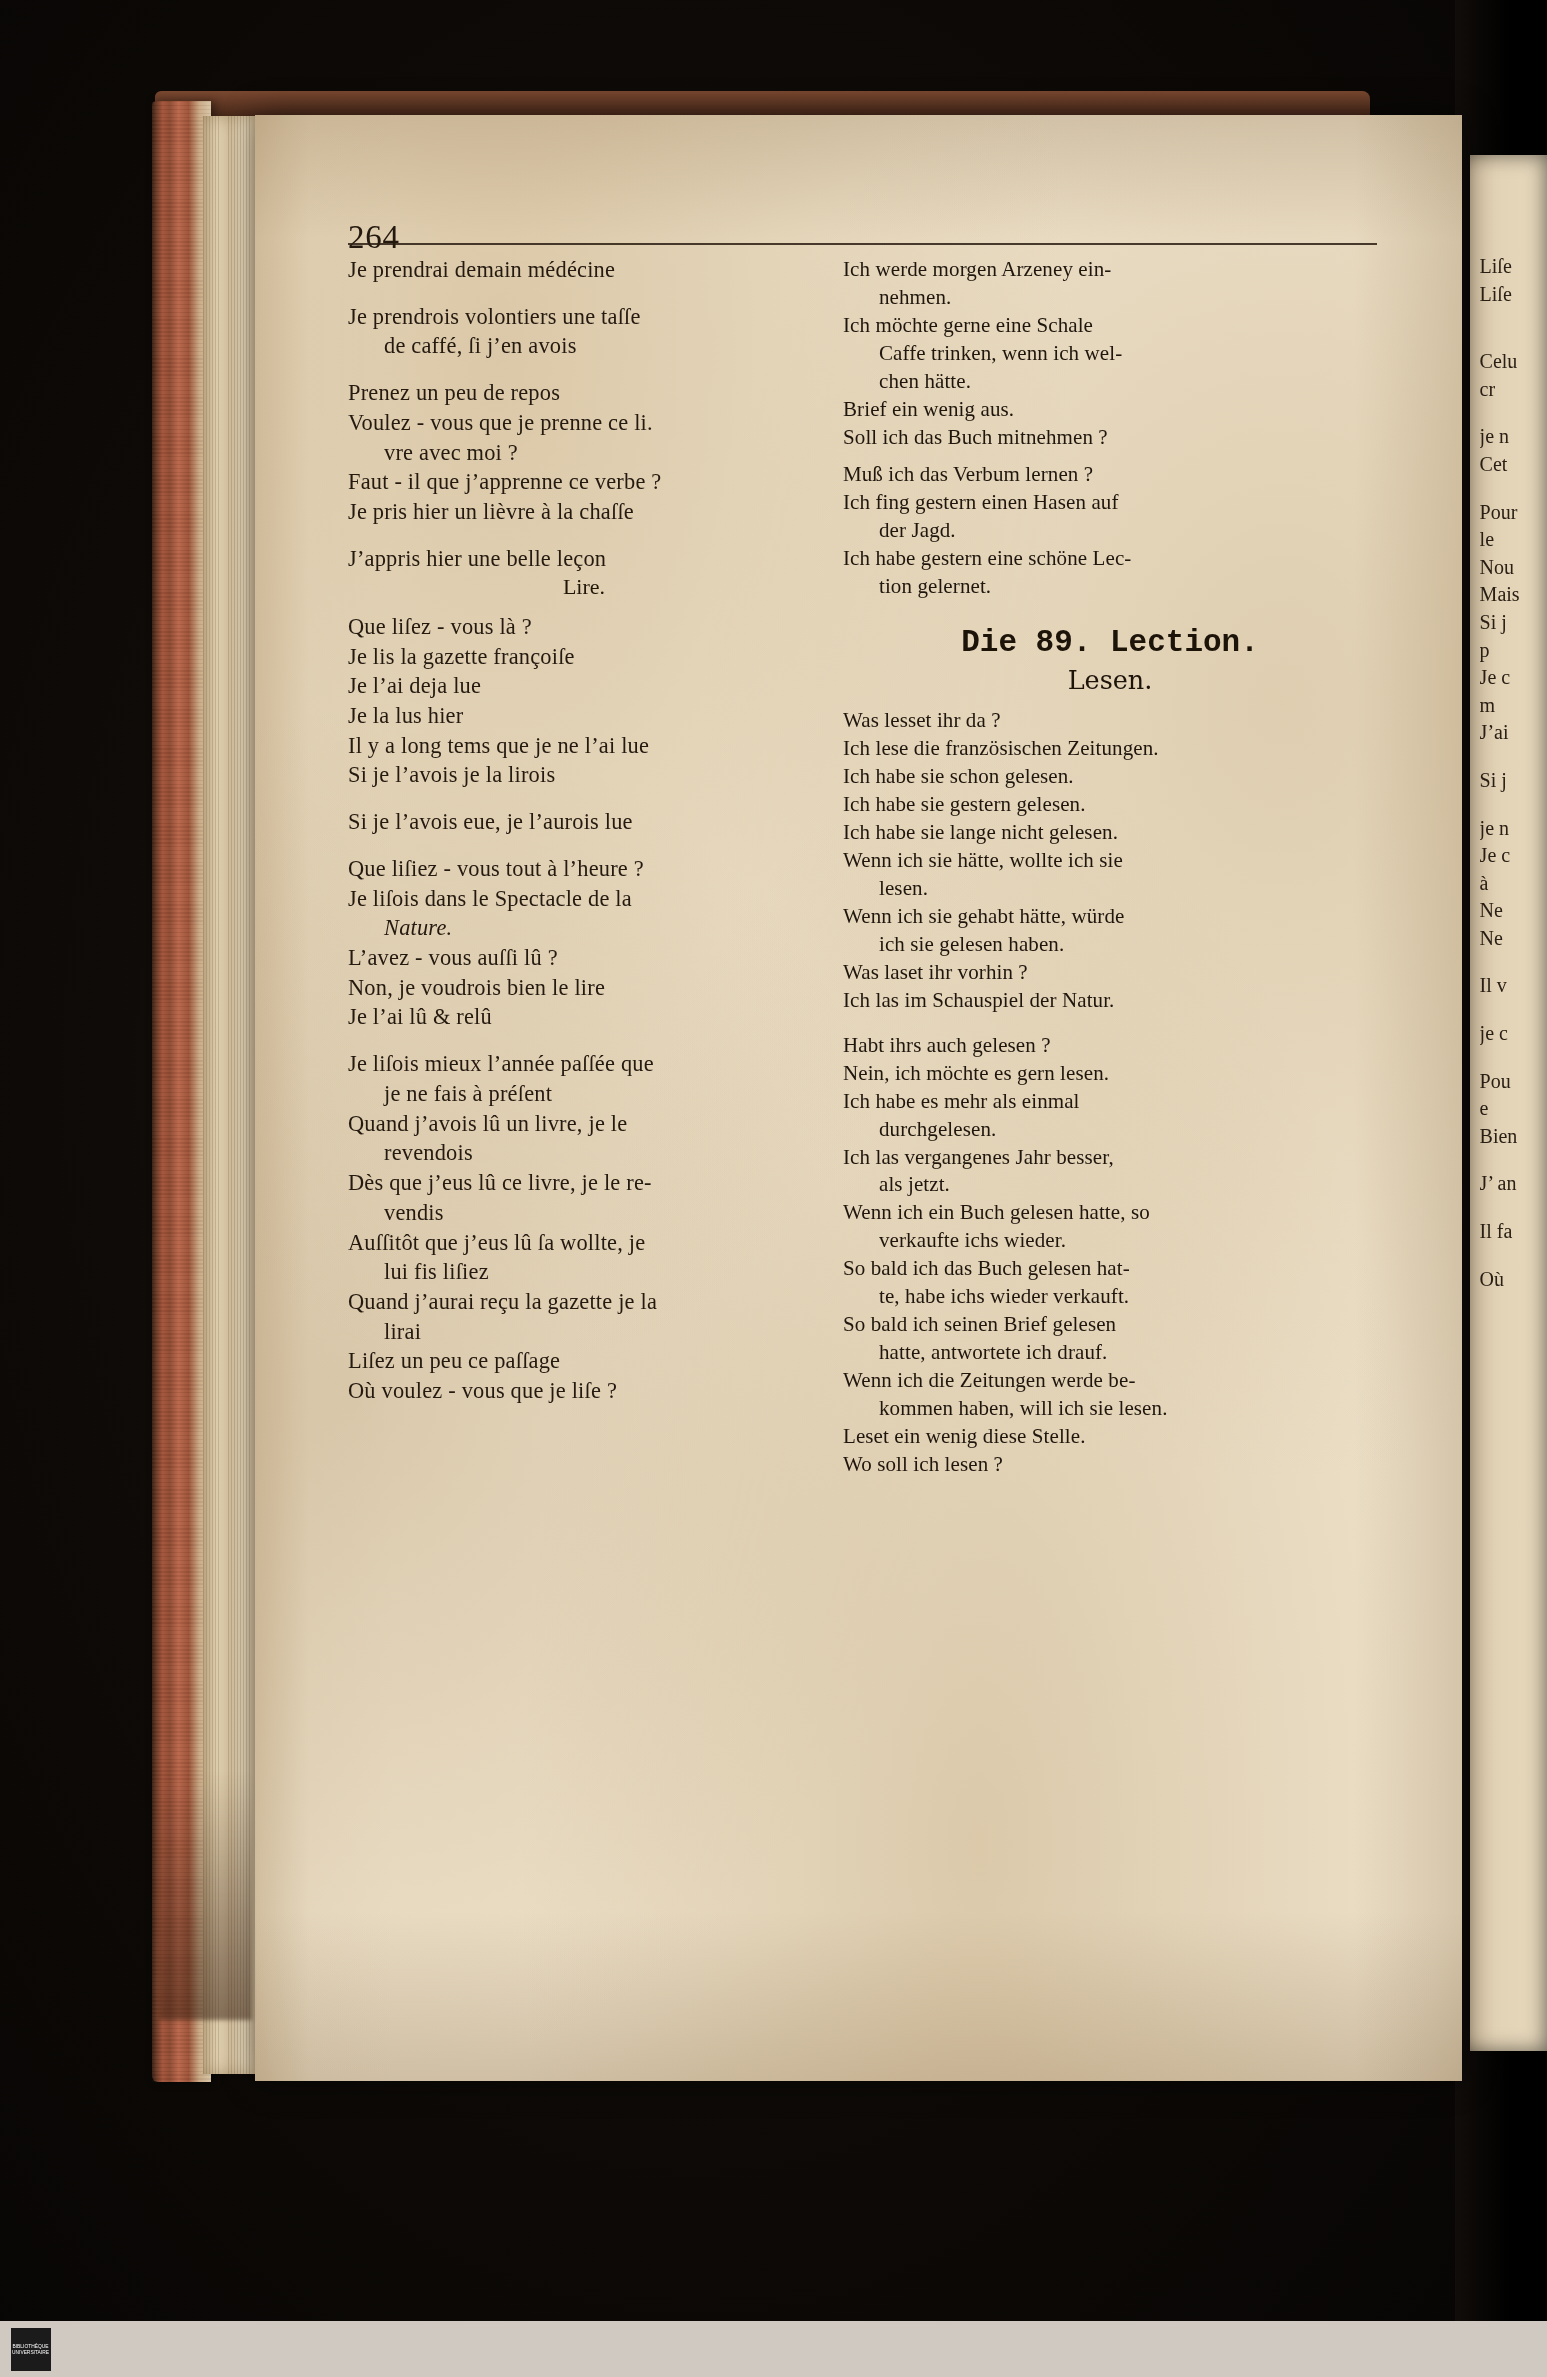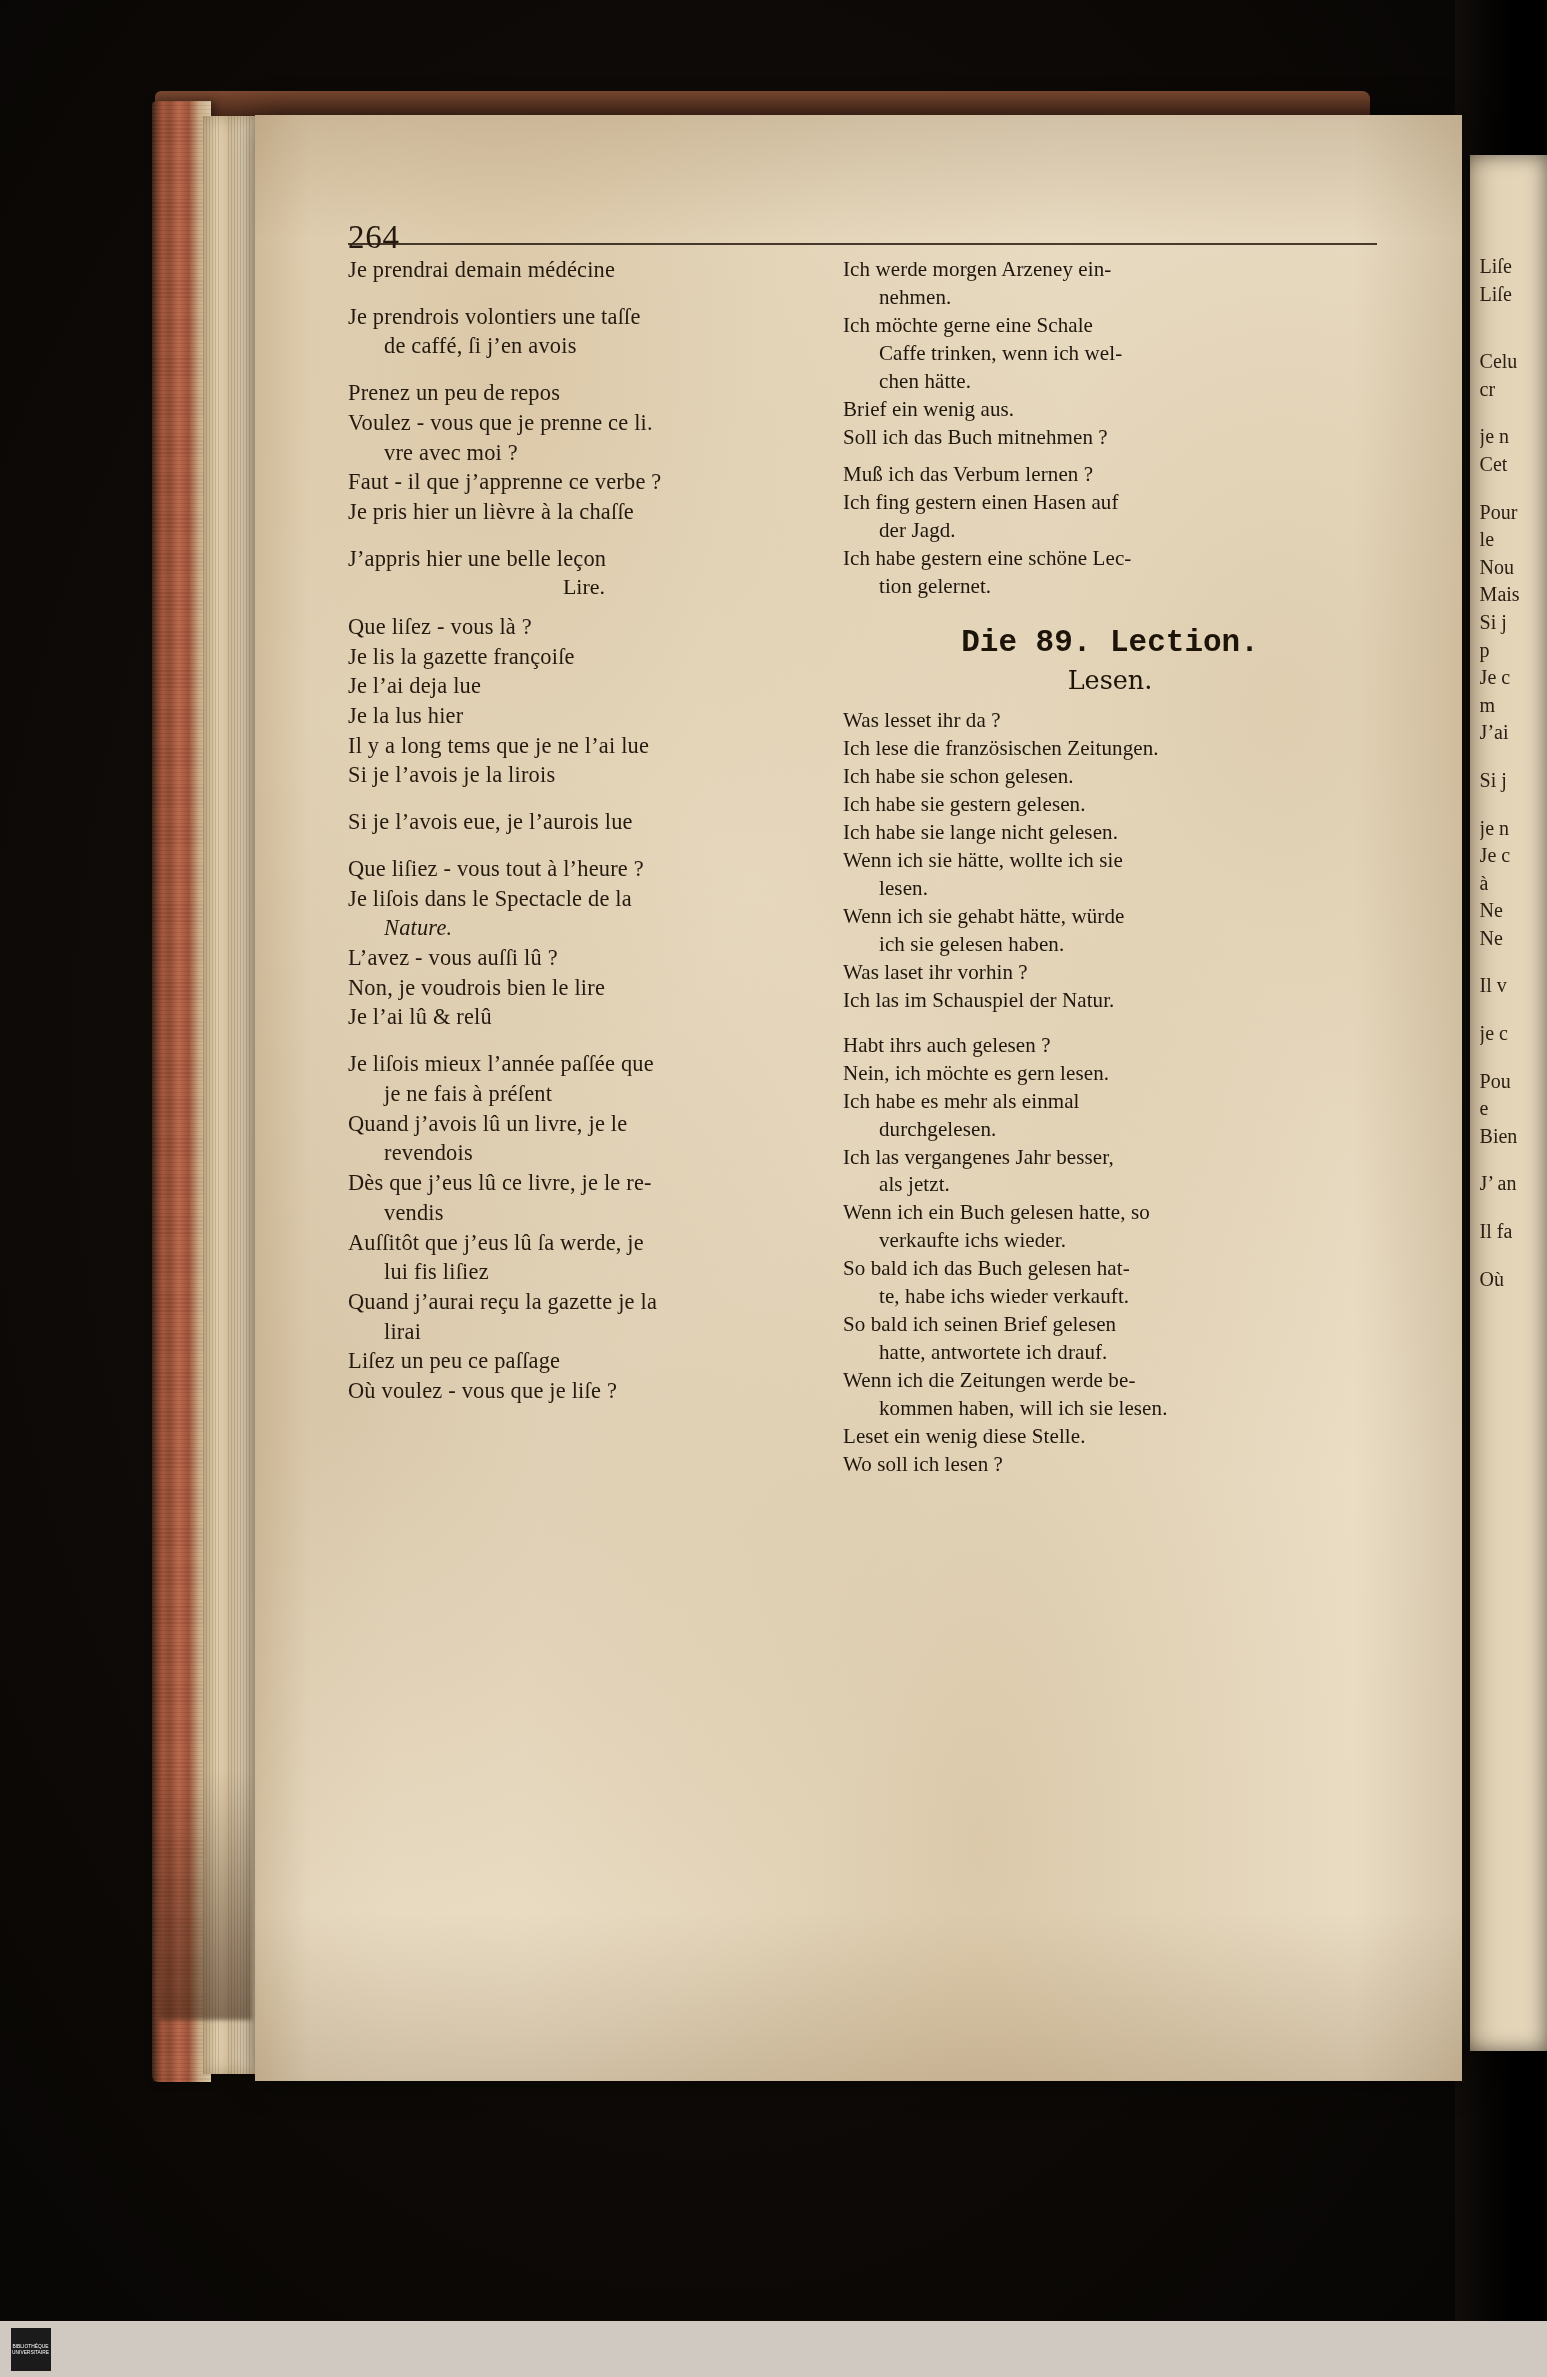--- a/index.html
+++ b/index.html
@@ -401,21 +401,21 @@
         <div class="line">L’avez - vous auſſi lû ?</div>
         <div class="line">Non, je voudrois bien le lire</div>
         <div class="line">Je l’ai lû &amp; relû</div>
         <div class="gap"></div>
         <div class="line">Je liſois mieux l’année paſſée que</div>
         <div class="line cont">je ne fais à préſent</div>
         <div class="line">Quand j’avois lû un livre, je le</div>
         <div class="line cont">revendois</div>
         <div class="line">Dès que j’eus lû ce livre, je le re-</div>
         <div class="line cont">vendis</div>
-        <div class="line">Auſſitôt que j’eus lû ſa werde, je</div>
+        <div class="line">Auſſitôt que j’eus lû ſa wollte, je</div>
         <div class="line cont">lui fis liſiez</div>
         <div class="line">Quand j’aurai reçu la gazette je la</div>
         <div class="line cont">lirai</div>
         <div class="line">Liſez un peu ce paſſage</div>
         <div class="line">Où voulez - vous que je liſe ?</div>
       </div>
 
       <div class="col col-de">
         <div class="line">Ich werde morgen Arzeney ein-</div>
         <div class="line cont">nehmen.</div>

